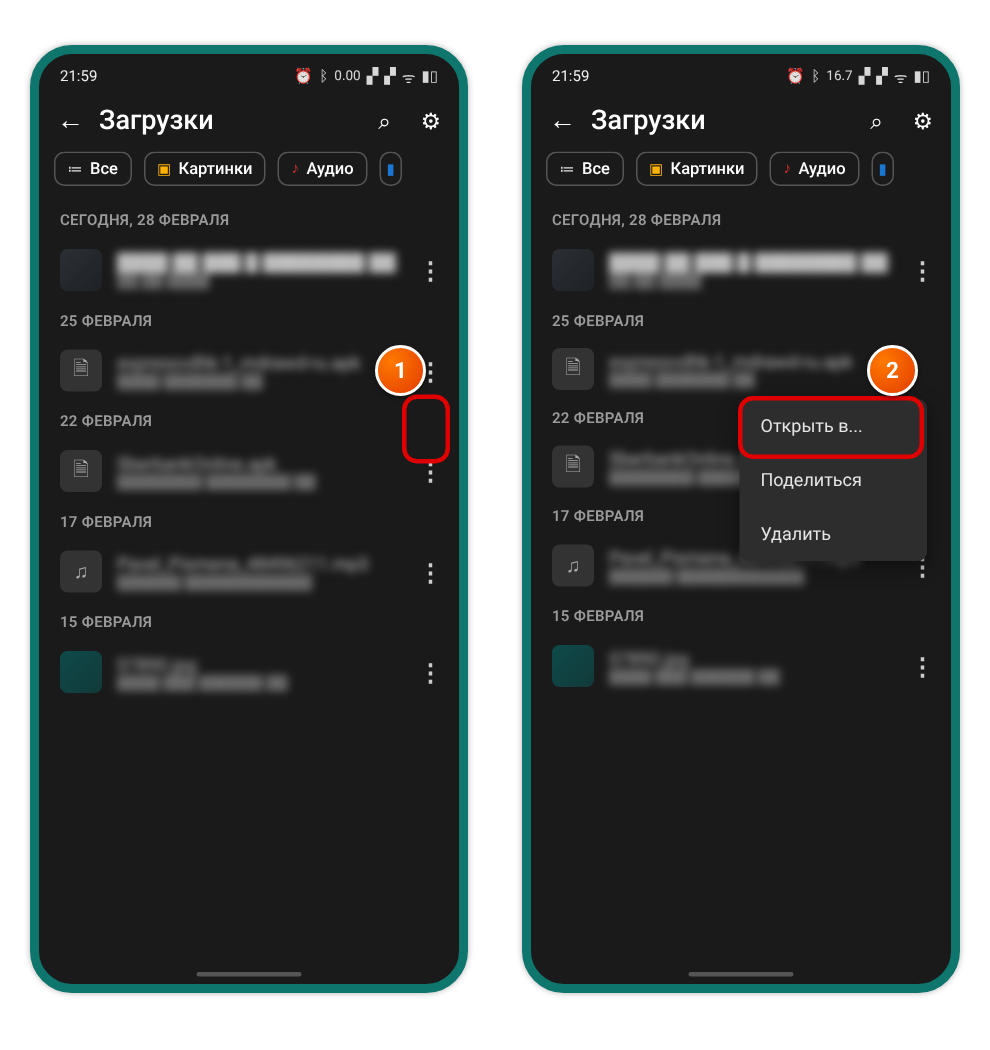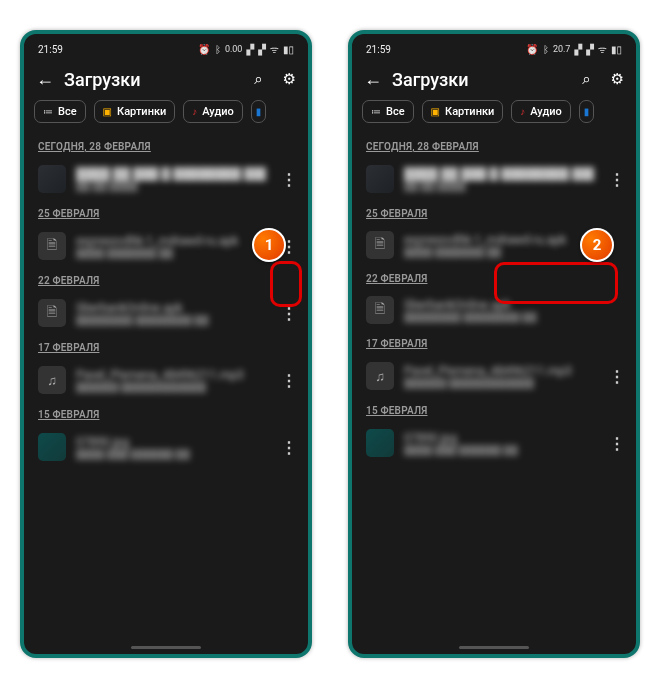--- a/index.html
+++ b/index.html
@@ -11,22 +11,22 @@
     font-family: -apple-system, Roboto, Arial, sans-serif;
     display: flex;
     gap: 36px;
     padding: 30px 20px;
     box-sizing: border-box;
   }
   .phone {
     width: 288px;
     height: 620px;
     background: #1a1a1a;
-    border: 4px solid #0f766e;
-    border-radius: 16px;
+    border: 6px solid #0f766e;
+    border-radius: 28px;
     overflow: hidden;
     position: relative;
     box-shadow: 0 0 4px rgba(0,0,0,0.3);
   }
   .statusbar {
     height: 22px;
     display: flex;
     justify-content: space-between;
     align-items: center;
     padding: 4px 14px 0;
@@ -69,21 +69,20 @@
   .ci-img { color: #ffb300; }
   .ci-aud { color: #d32f2f; }
   .ci-doc { color: #1976d2; }
   .scroll { padding: 0 0 10px; }
   .datehdr {
     color: #9a9a9a;
     font-size: 10px;
     font-weight: 600;
     padding: 8px 14px 6px;
     letter-spacing: .2px;
-    text-decoration: underline;
   }
   .row {
     display: flex;
     align-items: center;
     padding: 6px 6px 6px 14px;
     gap: 10px;
   }
   .thumb {
     width: 28px;
     height: 28px;
@@ -259,21 +258,21 @@
   <div class="badge" style="right:22px; top:194px;">1</div>
   <div class="navhint"></div>
 </div>
 
 <div class="phone">
   <div class="statusbar">
     <span>21:59</span>
     <div class="status-right">
       <span class="ico">⏰</span>
       <span class="ico">ᛒ</span>
-      <span>20.7</span>
+      <span>16.7</span>
       <span class="ico">▞</span>
       <span class="ico">▞</span>
       <span class="ico">ᯤ</span>
       <span class="ico">▮▯</span>
     </div>
   </div>
   <div class="appbar">
     <span class="back-arrow">←</span>
     <span class="title">Загрузки</span>
     <span class="search-i">⌕</span>
@@ -340,17 +339,22 @@
     <div class="row">
       <div class="thumb img2"></div>
       <div class="rowtext">
           <div class="ln1">07890.jpg</div>
           <div class="ln2">████ ███ ██████ ██</div>
         </div>
       <div class="more">⋮</div>
     </div>
   </div>
 
+  <div class="ctxmenu">
+    <div class="ctxitem">Открыть в...</div>
+    <div class="ctxitem">Поделиться</div>
+    <div class="ctxitem">Удалить</div>
+  </div>
 
   <div class="callout-ring" style="right:18px; top:228px; width:118px; height:36px;"></div>
   <div class="badge" style="right:22px; top:194px;">2</div>
   <div class="navhint"></div>
 </div>
 
 </body></html>

